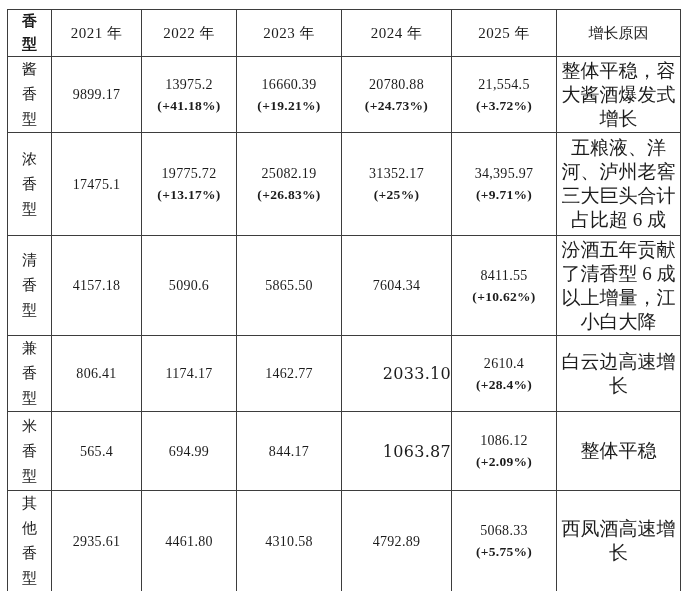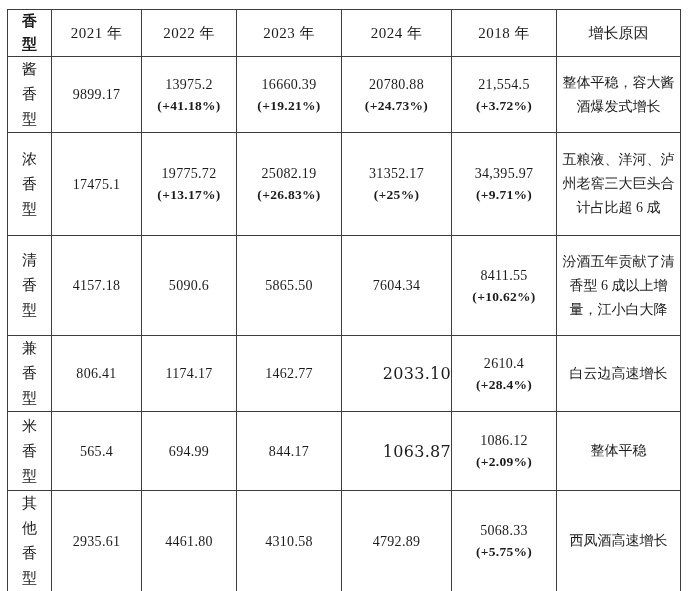--- a/index.html
+++ b/index.html
@@ -70,21 +70,21 @@
   .pct {
     font-size: 13.5px;
     line-height: 21px;
     font-weight: bold;
     letter-spacing: 0.3px;
   }
   .pct:empty { display: none; }
 
   td.reason {
     text-align: left;
-    font-size: 14px;
+    font-size: 19px;
     line-height: 24px;
     padding: 2px 3px 2px 5px;
   }
 </style>
 </head>
 <body>
 
 <div class="page">
   <table class="grid">
     <colgroup>
@@ -96,21 +96,21 @@
         <col style="width:105px">
       <col style="width:124px">
     </colgroup>
     <thead>
       <tr class="hdr">
         <th><span class="vert">香型</span></th>
         <th class="year">2021 年</th>
         <th class="year">2022 年</th>
         <th class="year">2023 年</th>
         <th class="year">2024 年</th>
-        <th class="year">2018 年</th>
+        <th class="year">2025 年</th>
         <th class="reason-hdr">增长原因</th>
       </tr>
     </thead>
     <tbody>
       <tr class="r0">
         <td><span class="vert">酱香型</span></td>
         <td>
             <div class="val">9899.17</div>
           </td>
         <td>

